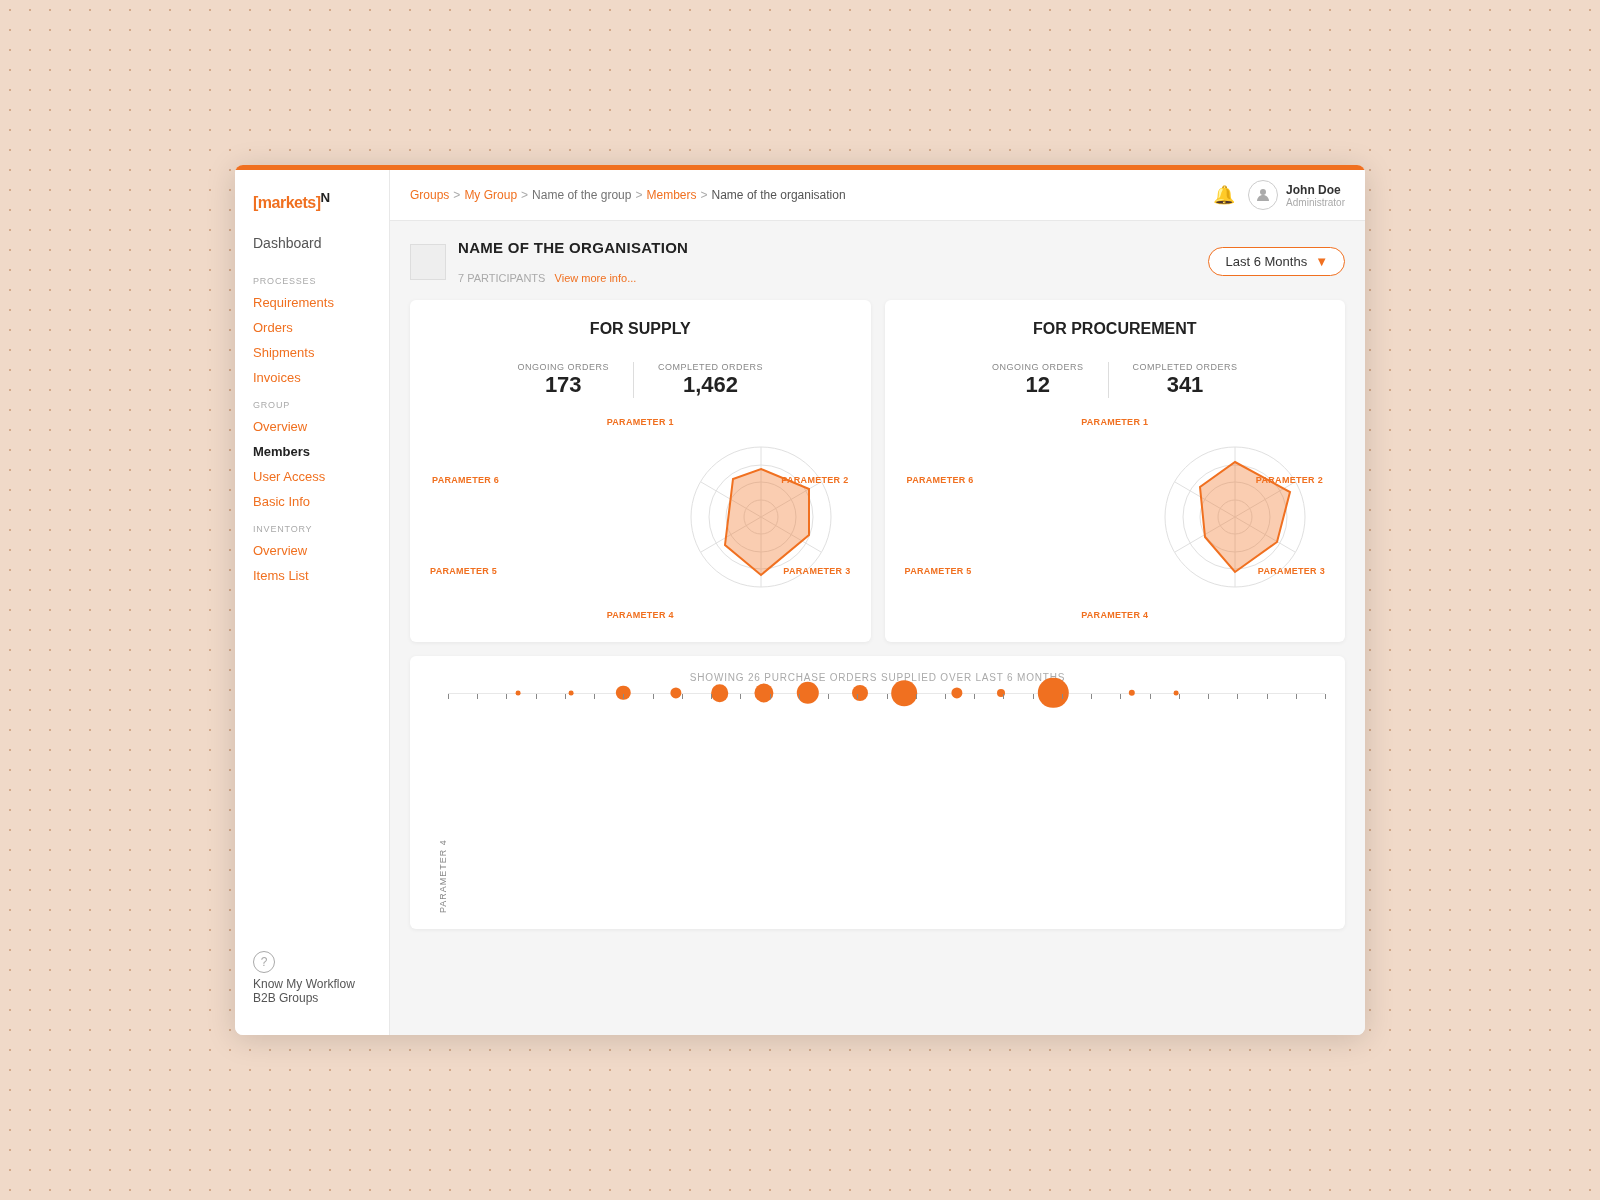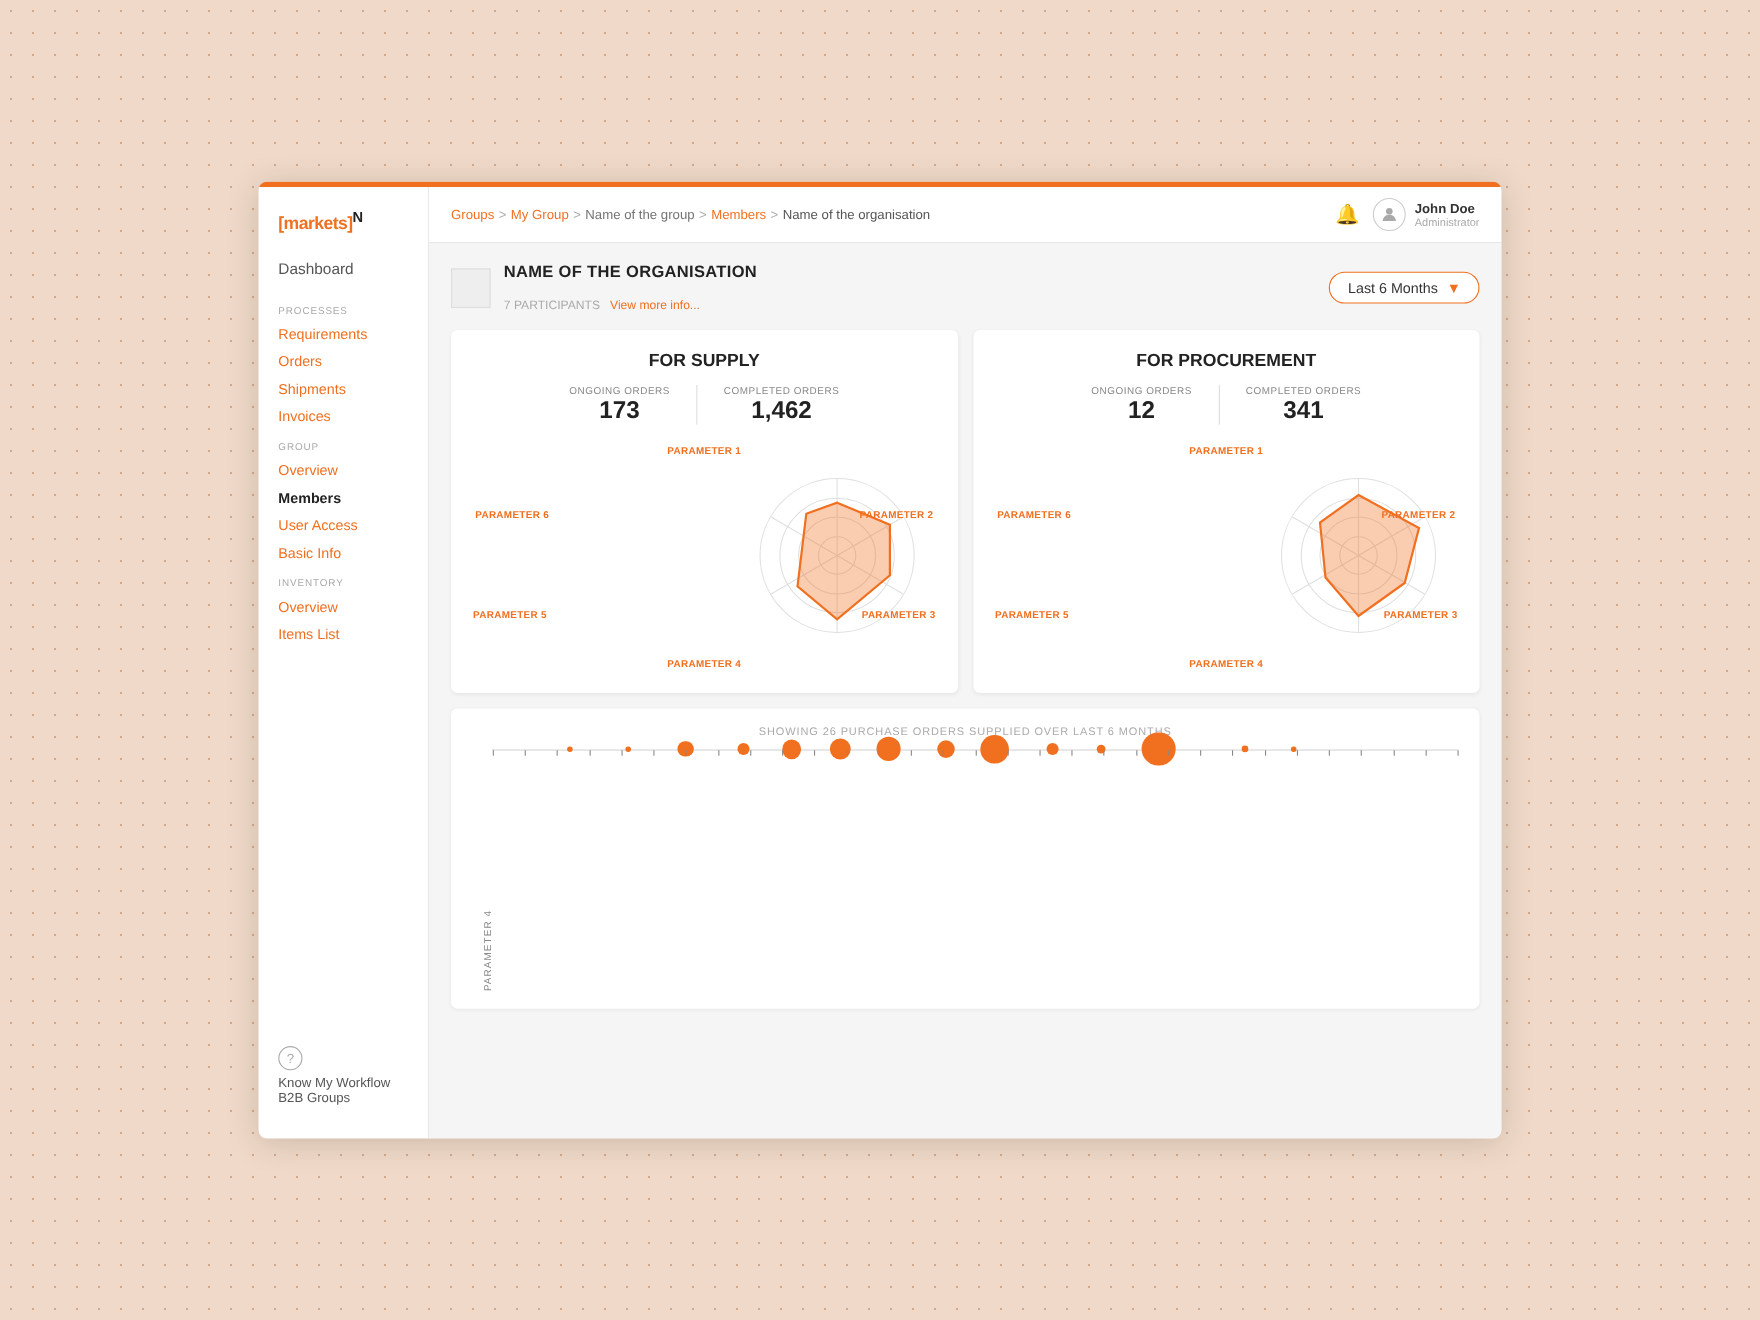--- a/index.html
+++ b/index.html
@@ -186,21 +186,21 @@
       border-radius: 6px;
       padding: 20px;
       box-shadow: 0 1px 4px rgba(0,0,0,0.06);
     }
     .chart-title {
       text-align: center;
       font-size: 16px;
       font-weight: 800;
       color: #222;
       text-transform: uppercase;
-      margin-bottom: 12px;
+      margin-bottom: 24px;
     }
     .orders-row {
       display: flex;
       align-items: center;
       justify-content: center;
       gap: 0;
       margin-bottom: 14px;
     }
     .order-stat {
       text-align: center;

